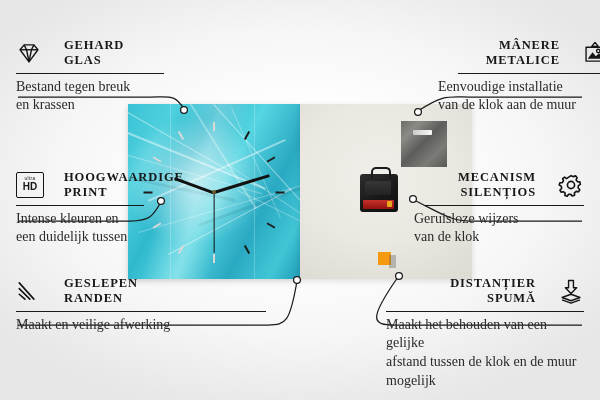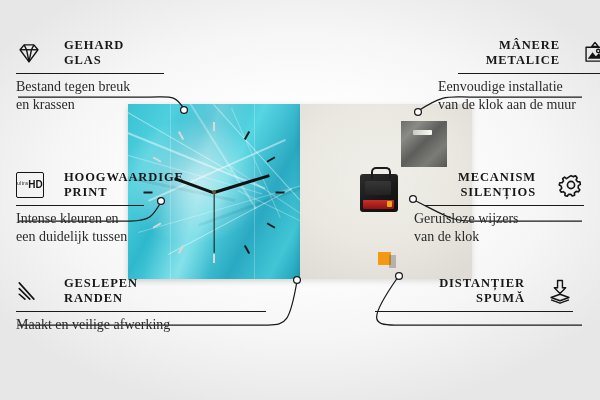--- a/index.html
+++ b/index.html
@@ -104,21 +104,21 @@
   .feat.left .head{justify-content:flex-start;}
   .feat.left .ttl{text-align:left;}
   .feat.left .desc{text-align:left;}
   .feat.right .head{justify-content:flex-end;}
   .feat.right .ttl{text-align:right;}
   .feat.right .desc{text-align:left;}
   .ico{width:26px;height:26px;flex:0 0 26px;display:block;}
 
   .hdbox{
     width:26px;height:24px;border:1.6px solid #141414;border-radius:2px;
-    display:flex;flex-direction:row;align-items:center;justify-content:center;line-height:1;
+    display:flex;flex-direction:column;align-items:center;justify-content:center;line-height:1;
   }
   .hdbox .u{font-size:4.6px;letter-spacing:.4px;color:#141414;font-family:"Liberation Sans",sans-serif;}
   .hdbox .h{font-size:10px;font-weight:700;color:#141414;font-family:"Liberation Sans",sans-serif;margin-top:.5px;}
 
   svg.connector{position:absolute;left:0;top:0;width:600px;height:400px;pointer-events:none;}
 </style>
 </head>
 <body>
 
 <div id="stage">
@@ -271,28 +271,30 @@
           <path d="M16 4.5 l3 1.2 2.6-1 1.9 2.4 -1.3 2.5 1.9 2.4 2.8 .2 .6 3 -2.4 1.5 -.3 3 2 2.1 -1.6 2.6 -2.8-.5 -2.2 1.9 .2 2.8 -2.9 1 -1.7-2.2 -2.9 .1 -1.5 2.4 -2.9-1.1 .3-2.8 -2.3-1.8 -2.7 .7 -1.4-2.7 2.1-1.9 -.5-2.9 -2.5-1.3 .8-2.9 2.8 0 1.7-2.4 -1.1-2.6 2.4-1.8 2.3 1.7Z"></path>
           <circle cx="16" cy="16" r="4.4"></circle>
         </svg>
       </span>
     </div>
     <div class="rule" style="width:160px;margin:5px 0 0 auto;"></div>
     <div class="desc">Geruisloze wijzers
 van de klok</div>
   </div>
 
-  <div class="feat right" style="left:375px;top:276px;width:198px;">
+  <div class="feat right" style="left:386px;top:276px;width:198px;">
     <div class="head">
       <span class="ttl">DISTANȚIER
 SPUMĂ</span>
       <span class="ico">
         <svg viewBox="0 0 32 32" width="26" height="26" fill="none" stroke="#141414" stroke-width="1.7" stroke-linejoin="round">
           <path d="M13 3 h6 v9 h4 l-7 7 -7-7 h4 Z"></path>
           <path d="M16 20 L27 24 L16 28 L5 24 Z"></path>
           <path d="M5 27 L16 31 L27 27"></path>
         </svg>
       </span>
     </div>
     <div class="rule" style="width:198px;margin:5px 0 0 auto;"></div>
+    <div class="desc">Maakt het behouden van een gelijke
+afstand tussen de klok en de muur mogelijk</div>
   </div>
 
 </div>
 
 </body></html>

